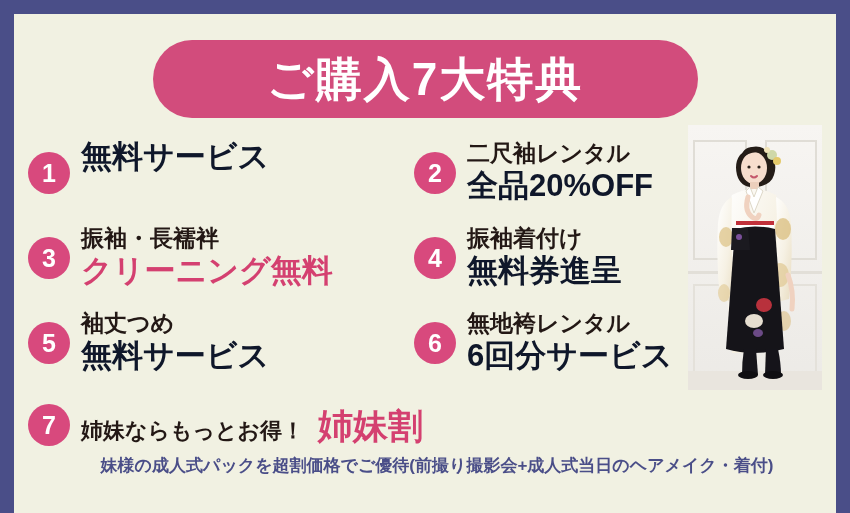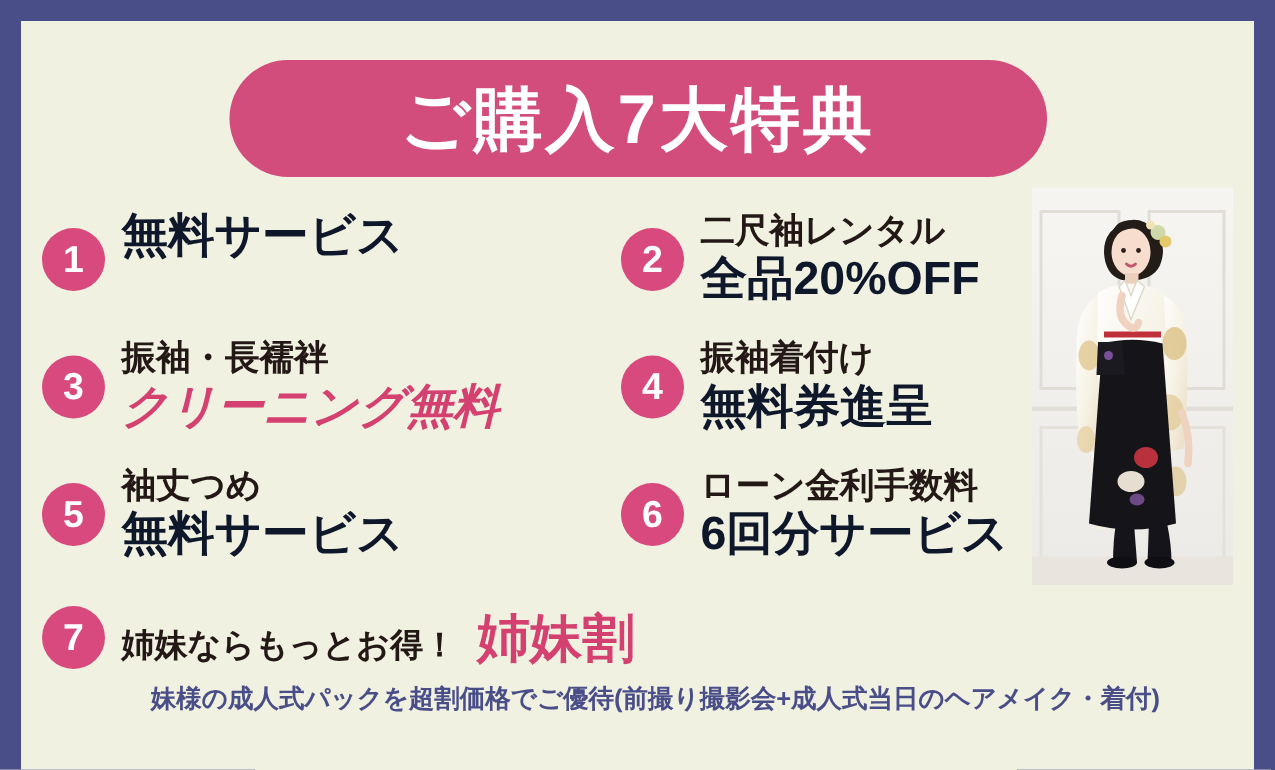--- a/index.html
+++ b/index.html
@@ -114,21 +114,21 @@
     line-height: 1.25;
     white-space: nowrap;
   }
   .line-pink {
     font-size: 31px;
     font-weight: bold;
     line-height: 1.18;
     white-space: nowrap;
     color: #0f172a;
   }
-  .line-pink.deep { color: #d44070; font-style: italic; }
+  .line-pink.deep { color: #d44070; }
 
   
   .row7 {
     position: absolute;
     left: 14px;
     top: 390px;
     display: flex;
     align-items: center;
   }
   .row7 .badge { margin-top: 0; }
@@ -289,21 +289,21 @@
         <div class="bcell col1">
           <div class="badge">5</div>
           <div class="btext">
             <div class="line-dark">袖丈つめ</div>
             <div class="line-pink">無料サービス</div>
           </div>
         </div>
         <div class="bcell col2">
           <div class="badge">6</div>
           <div class="btext">
-            <div class="line-dark">ローン金利手数料</div>
+            <div class="line-dark">無地袴レンタル</div>
             <div class="line-pink">6回分サービス</div>
           </div>
         </div>
       </div>
 
     </div>
 
     <div class="row7">
       <div class="badge">7</div>
       <div class="row7-text">

